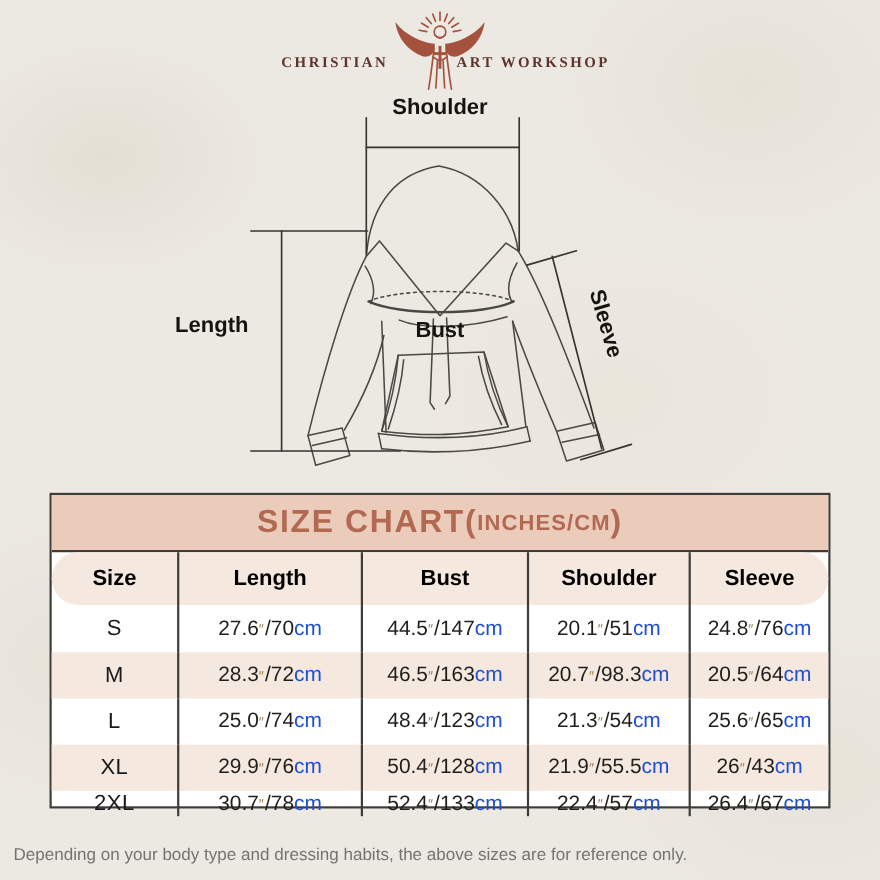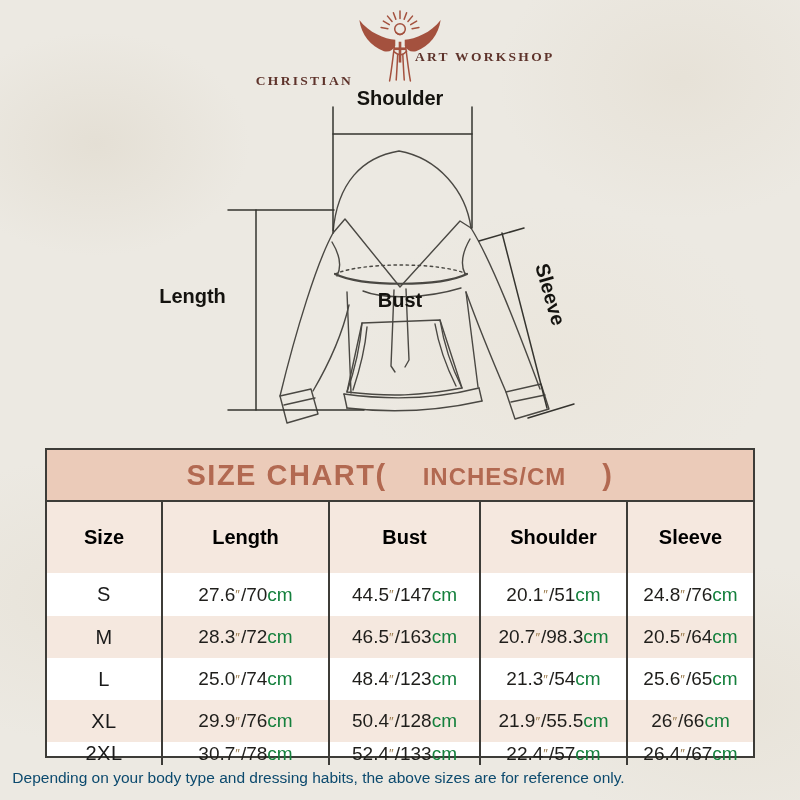--- a/index.html
+++ b/index.html
@@ -9,51 +9,51 @@
   .texture{position:absolute;inset:0;pointer-events:none;
     background:
       radial-gradient(220px 160px at 12% 18%, rgba(214,205,188,.35), transparent 70%),
       radial-gradient(260px 200px at 85% 10%, rgba(223,215,200,.4), transparent 70%),
       radial-gradient(300px 220px at 70% 45%, rgba(231,222,206,.3), transparent 70%),
       radial-gradient(240px 200px at 8% 75%, rgba(222,214,198,.3), transparent 70%),
       radial-gradient(280px 200px at 92% 88%, rgba(224,216,200,.35), transparent 70%);}
   
   .logo-text{position:absolute;font-family:"Liberation Serif",serif;font-weight:700;
     font-size:13.5px;letter-spacing:2.3px;color:#5e332b;top:49px;white-space:nowrap;}
-  .logo-left{left:120px;width:233px;text-align:right;margin-top:24px;}
+  .logo-left{left:120px;width:233px;text-align:right;}
   .logo-right{left:415px;}
   .logo-figure{position:absolute;left:348px;top:6px;}
   
   .dlabel{position:absolute;font-weight:700;font-size:20px;color:#14130f;text-align:center;}
   .lbl-shoulder{left:320px;top:87px;width:160px;}
   .lbl-length{left:155px;top:285px;width:75px;}
   .lbl-bust{left:360px;top:289px;width:80px;}
   .lbl-sleeve{left:505px;top:283px;width:90px;transform:rotate(74deg);}
   .diagram-svg{position:absolute;left:0;top:85px;}
   
   .size-table{position:absolute;left:45px;top:448px;width:710px;
     border:2px solid #3d3c38;background:#ffffff;box-sizing:border-box;}
   .title-band{height:50px;background:#ebcbb9;border-bottom:2px solid #3d3c38;
-    display:flex;align-items:center;justify-content:center;color:#b26951;font-weight:700;gap:36px;}
+    display:flex;align-items:center;justify-content:center;color:#b26951;font-weight:700;}
   .t-main{font-size:29px;letter-spacing:1.5px;}
-  .t-sub{font-size:24px;letter-spacing:1px;padding-top:3px;}
+  .t-sub{font-size:20px;letter-spacing:1px;padding-top:3px;}
   .trow{display:grid;grid-template-columns:116px 167px 151px 147px 125px;}
   .cell{display:flex;align-items:center;justify-content:center;
     border-right:2px solid #3d3c38;box-sizing:border-box;white-space:nowrap;}
   .cell:last-child{border-right:none;}
   .pink{background:#f5e8df;}
-  .r-head{height:71px;}  .r-head .cell{font-weight:700;font-size:20px;color:#000;}
+  .r-head{height:48px;border-radius:26px;}  .r-head .cell{font-weight:700;font-size:20px;color:#000;}
   .r-s{height:43px;} .r-m{height:42px;} .r-l{height:42px;} .r-xl{height:42px;} .r-2xl{height:14px;}
   .szcell{font-size:20px;color:#1a1a1a;font-weight:500;letter-spacing:.5px;}
   .val{font-size:19px;color:#1f1e1b;}
   .uq{color:#9c7c4e;font-size:13px;vertical-align:5px;padding-right:1px;}
-  .uc{color:#15803d;}
+  .uc{color:#1d4ed8;}
   
   .footnote{position:absolute;left:0;top:769px;width:637px;text-align:center;
-    font-size:15.5px;color:#0c4a6e;font-weight:500;}
+    font-size:15.5px;color:#737373;font-weight:500;}
 </style>
 </head>
 <body>
 
 <div class="texture"></div>
 
 <div class="logo-text logo-left">CHRISTIAN</div>
 <div class="logo-figure">
   <svg width="104" height="80" viewBox="0 0 110 80">
     <g stroke="#a4513e" stroke-width="1.6" stroke-linecap="round" fill="none">
@@ -264,21 +264,21 @@
         <span>21.9</span>
         <span class="uq">″</span>
         <span>/</span>
         <span>55.5</span>
         <span class="uc">cm</span>
       </div>
     <div class="cell val">
         <span>26</span>
         <span class="uq">″</span>
         <span>/</span>
-        <span>66</span>
+        <span>43</span>
         <span class="uc">cm</span>
       </div>
   </div>
 
   <div class="trow r-2xl">
     <div class="cell szcell">2XL</div>
     <div class="cell val">
         <span>30.7</span>
         <span class="uq">″</span>
         <span>/</span>

